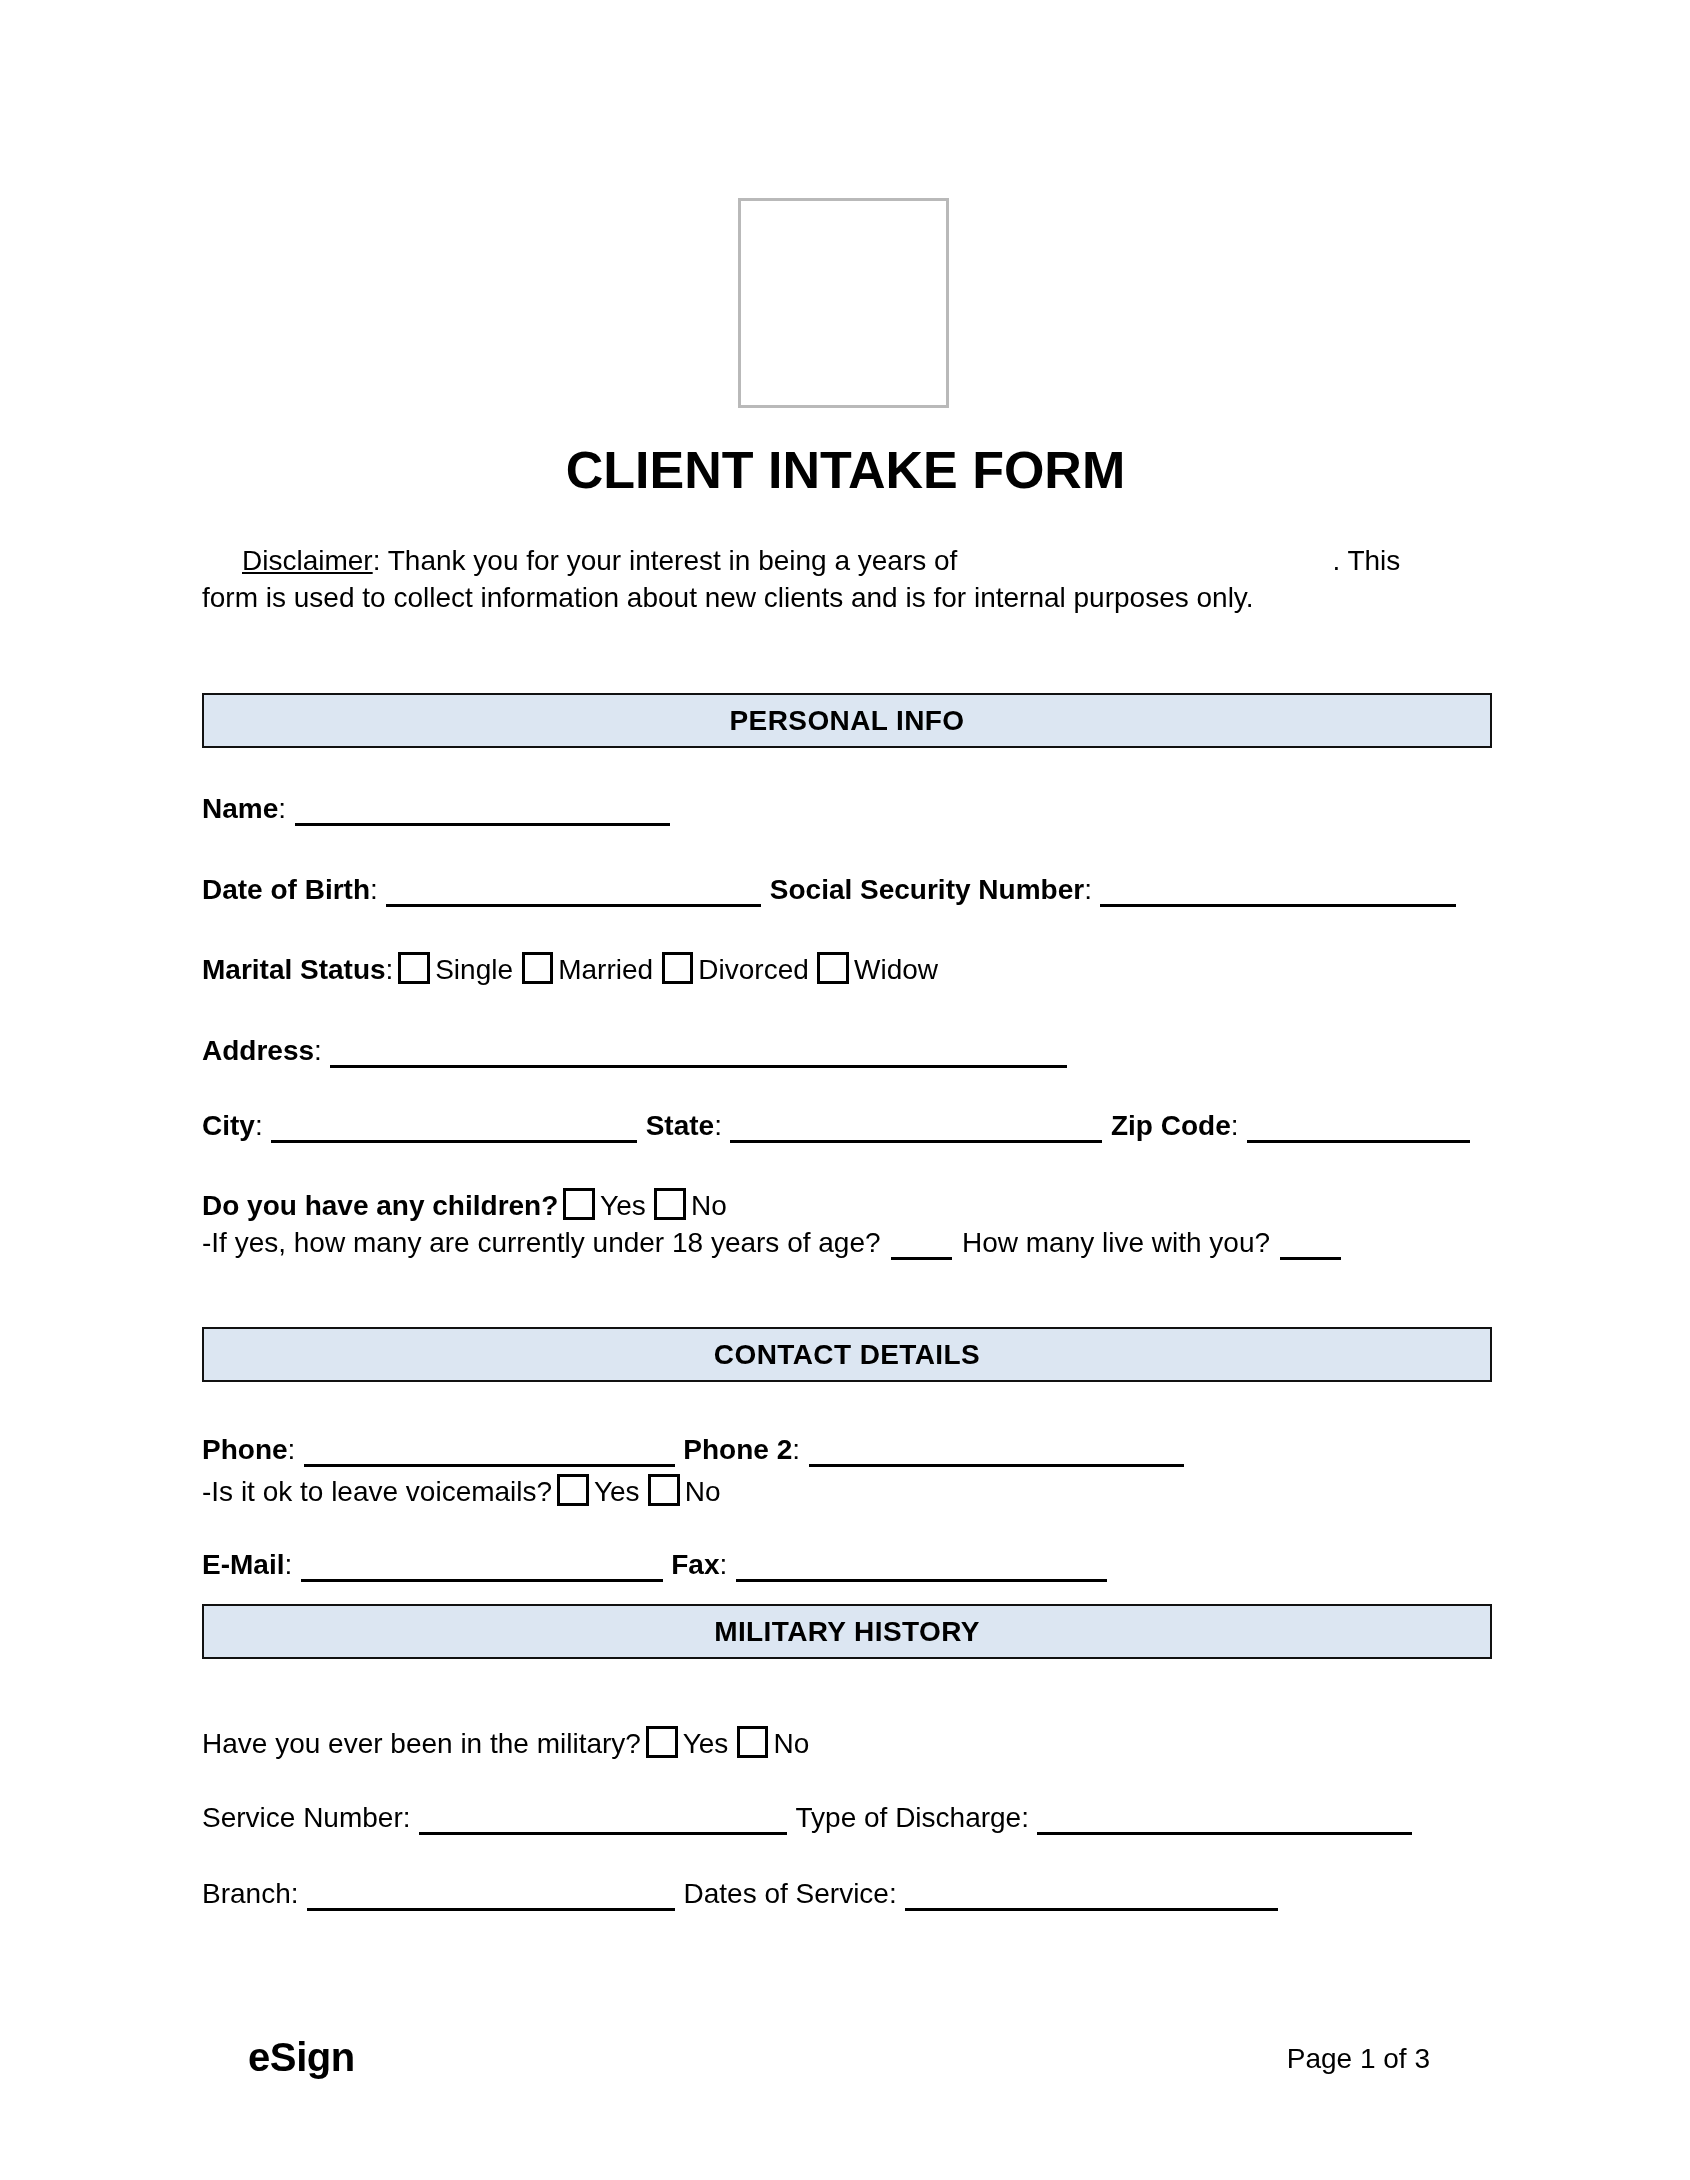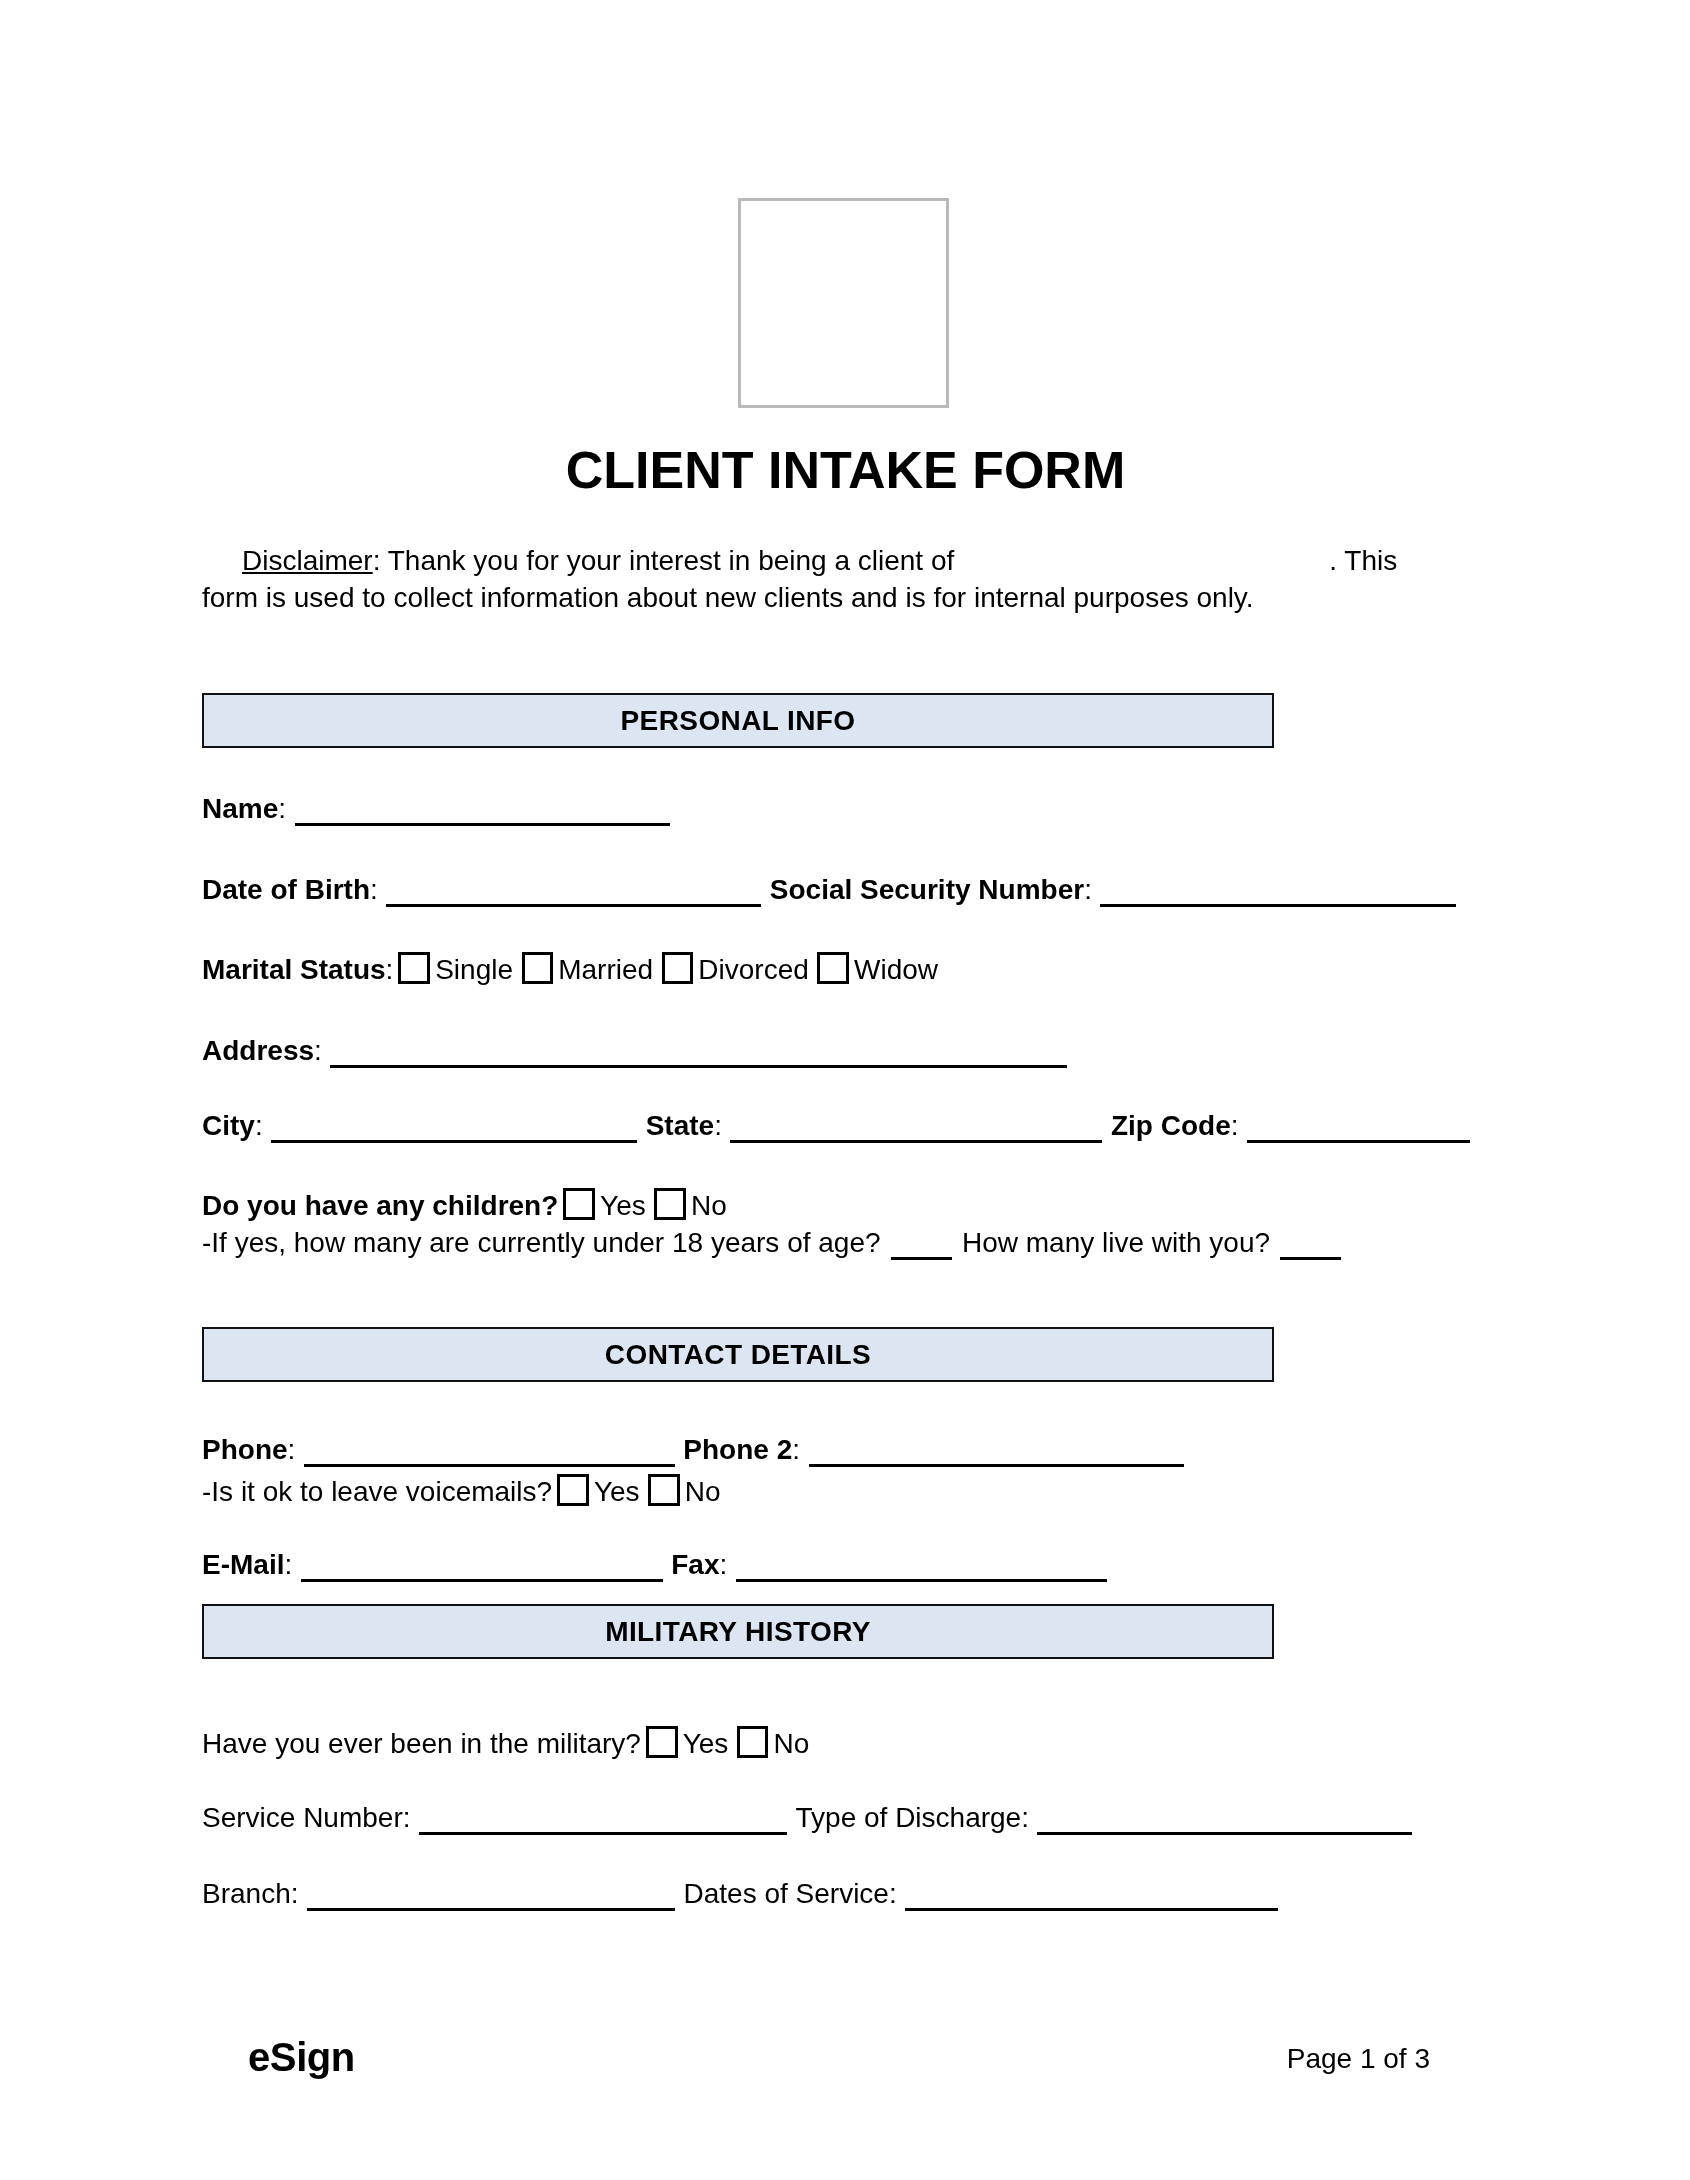--- a/index.html
+++ b/index.html
@@ -23,21 +23,21 @@
 
   .disclaimer {
     position: absolute; left: 202px; top: 542px; width: 1295px;
     font-size: 28px; line-height: 37px;
   }
   .disclaimer .line { white-space: nowrap; }
   .underlined { text-decoration: underline; margin-left: 40px; }
   .firm-gap { display: inline-block; width: 375px; }
 
   .band {
-    position: absolute; left: 202px; width: 1072px; height: 55px; box-sizing: border-box;
+    position: absolute; left: 202px; width: 1290px; height: 55px; box-sizing: border-box;
     background: #dce6f2; border: 2.6px solid #111;
     display: flex; align-items: center; justify-content: center;
     font-size: 28px; font-weight: bold; letter-spacing: 0.4px;
   }
   .band-personal { top: 693px; }
   .band-contact  { top: 1327px; }
   .band-military { top: 1604px; }
 
   .row {
     position: absolute; left: 202px; font-size: 28px; line-height: 32px;
@@ -99,21 +99,21 @@
 </head>
 <body>
 
 <div class="page">
 
   <div class="logo-box"></div>
 
   <div class="doc-title">CLIENT INTAKE FORM</div>
 
   <div class="disclaimer">
-    <div class="line"><span class="underlined">Disclaimer</span><span>: Thank you for your interest in being a client of</span><span class="firm-gap"></span><span>. This</span></div>
+    <div class="line"><span class="underlined">Disclaimer</span><span>: Thank you for your interest in being a years of</span><span class="firm-gap"></span><span>. This</span></div>
     <div class="line">form is used to collect information about new clients and is for internal purposes only.</div>
   </div>
 
   <div class="band band-personal">PERSONAL INFO</div>
 
   <div class="row row-name">
     <span class="b">Name</span><span>:</span><span class="blank w-name"></span>
   </div>
 
   <div class="row row-dob">

